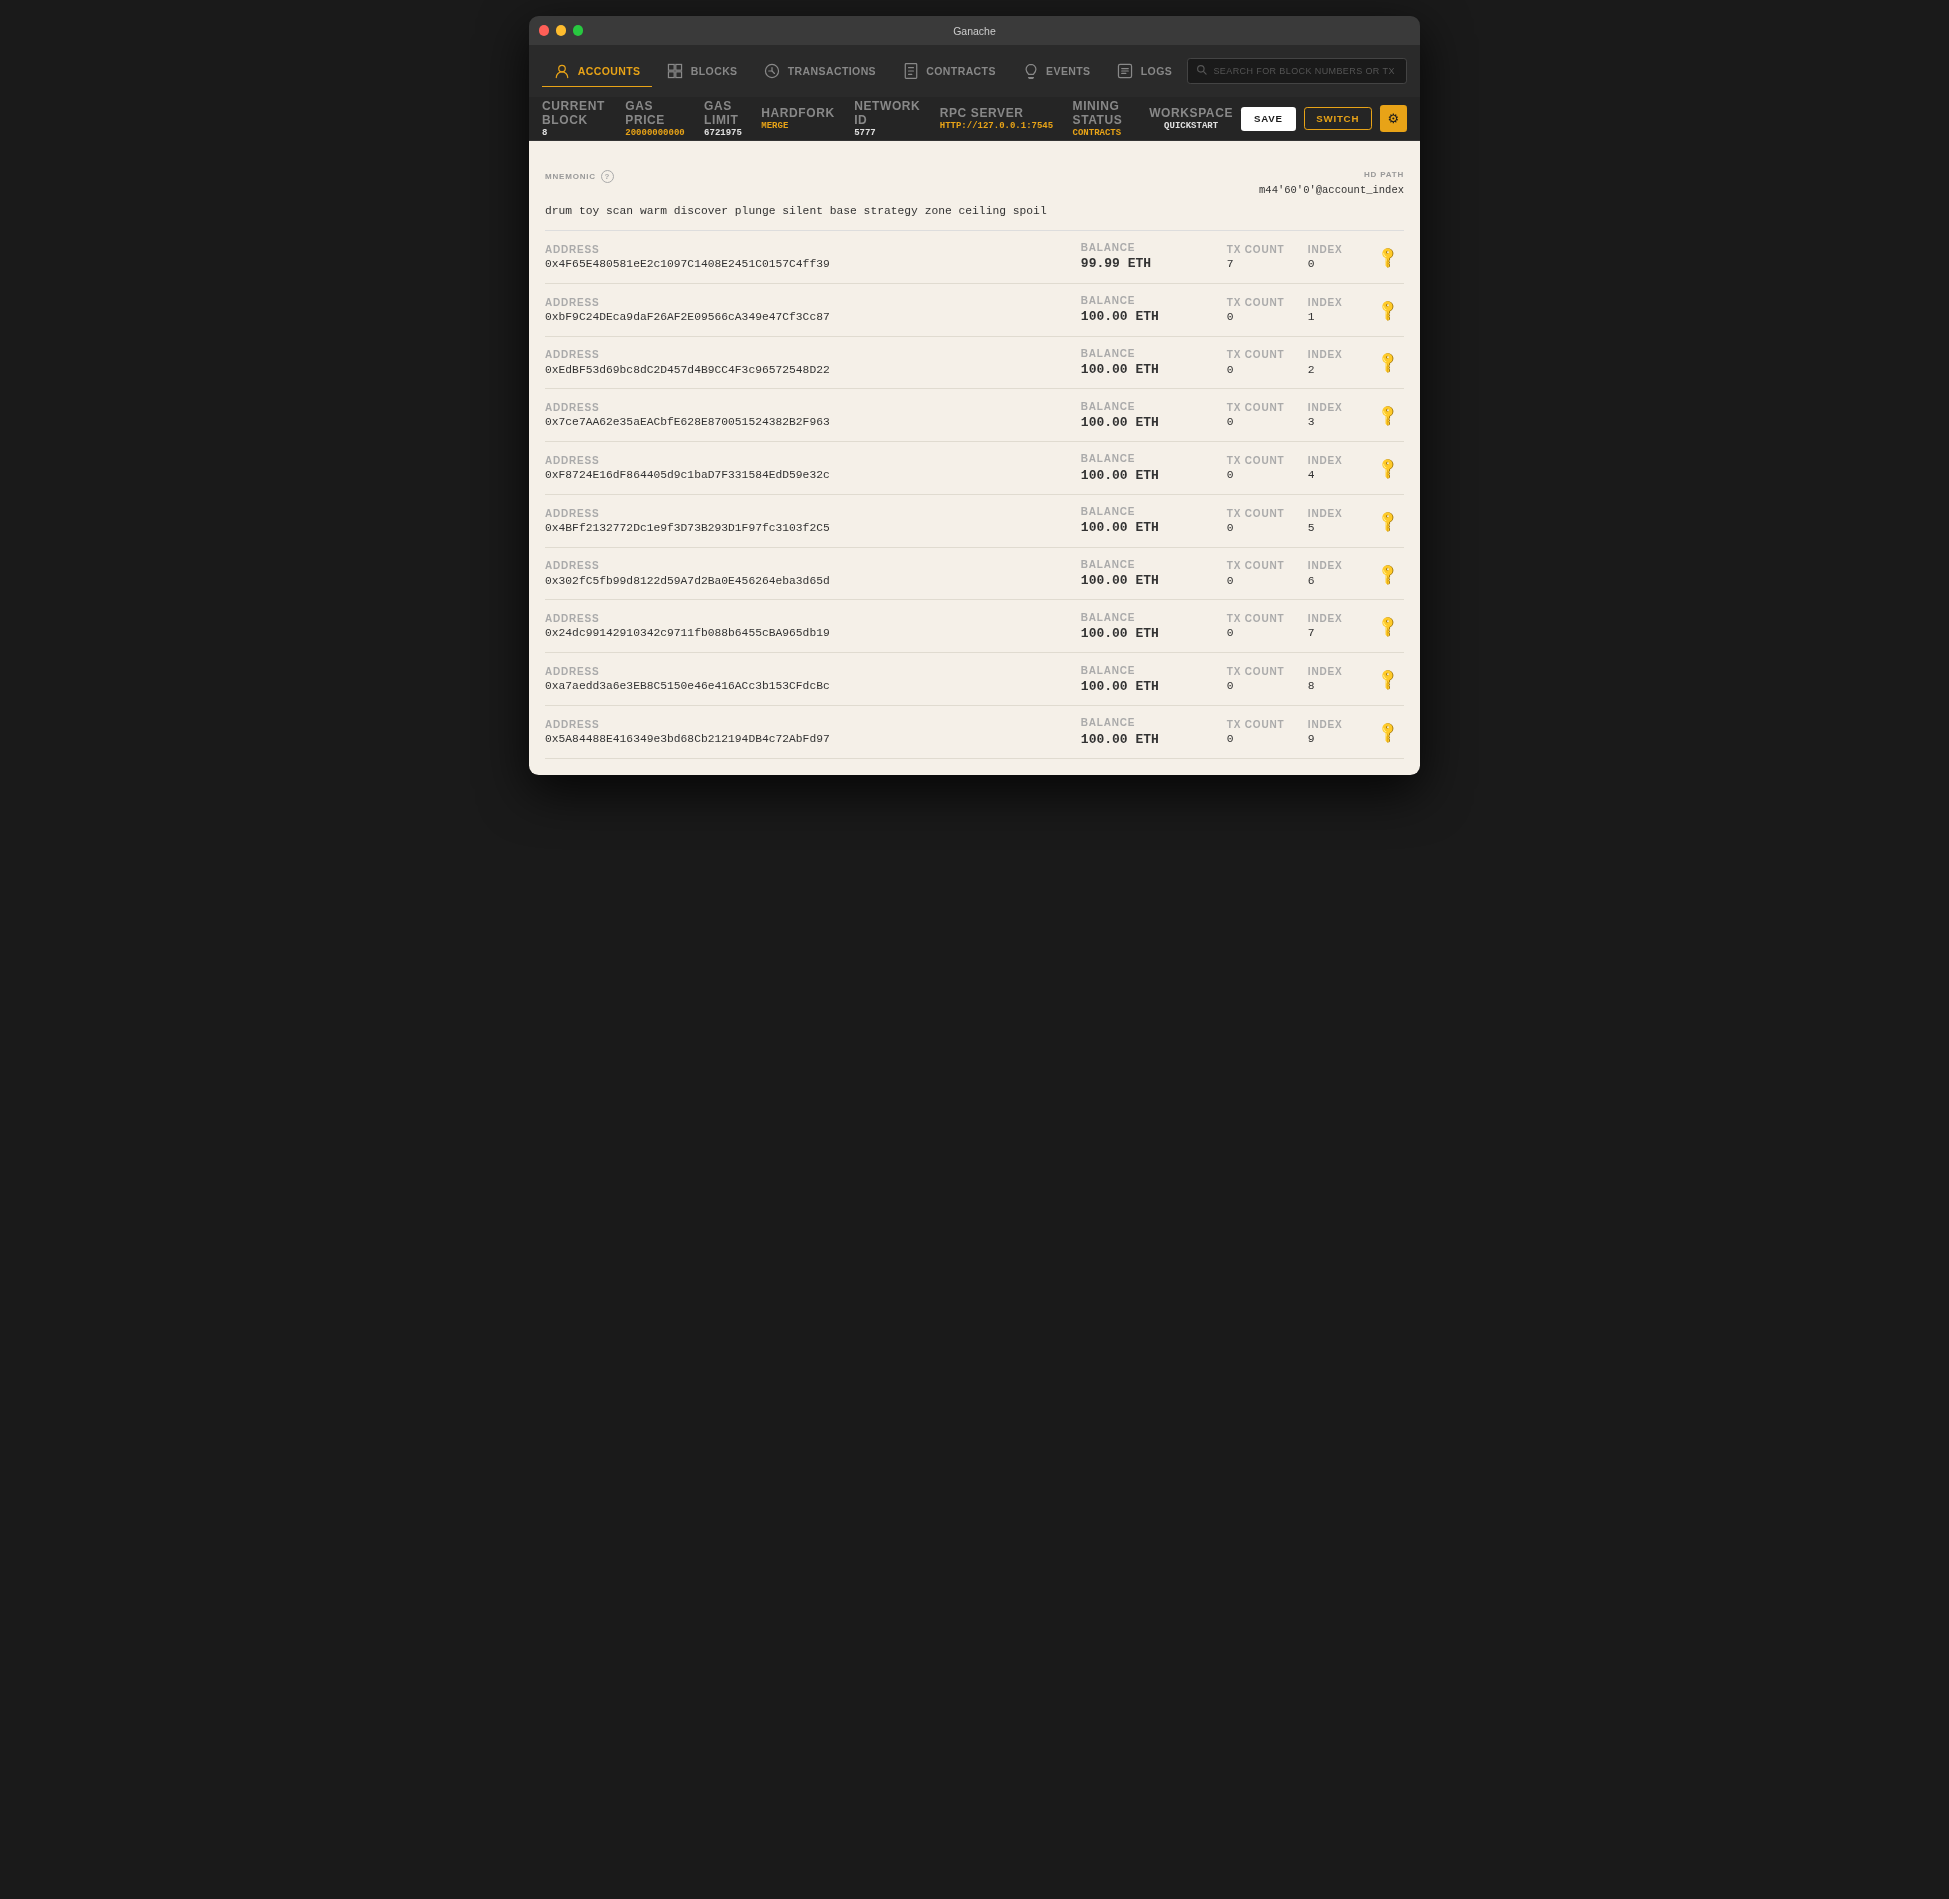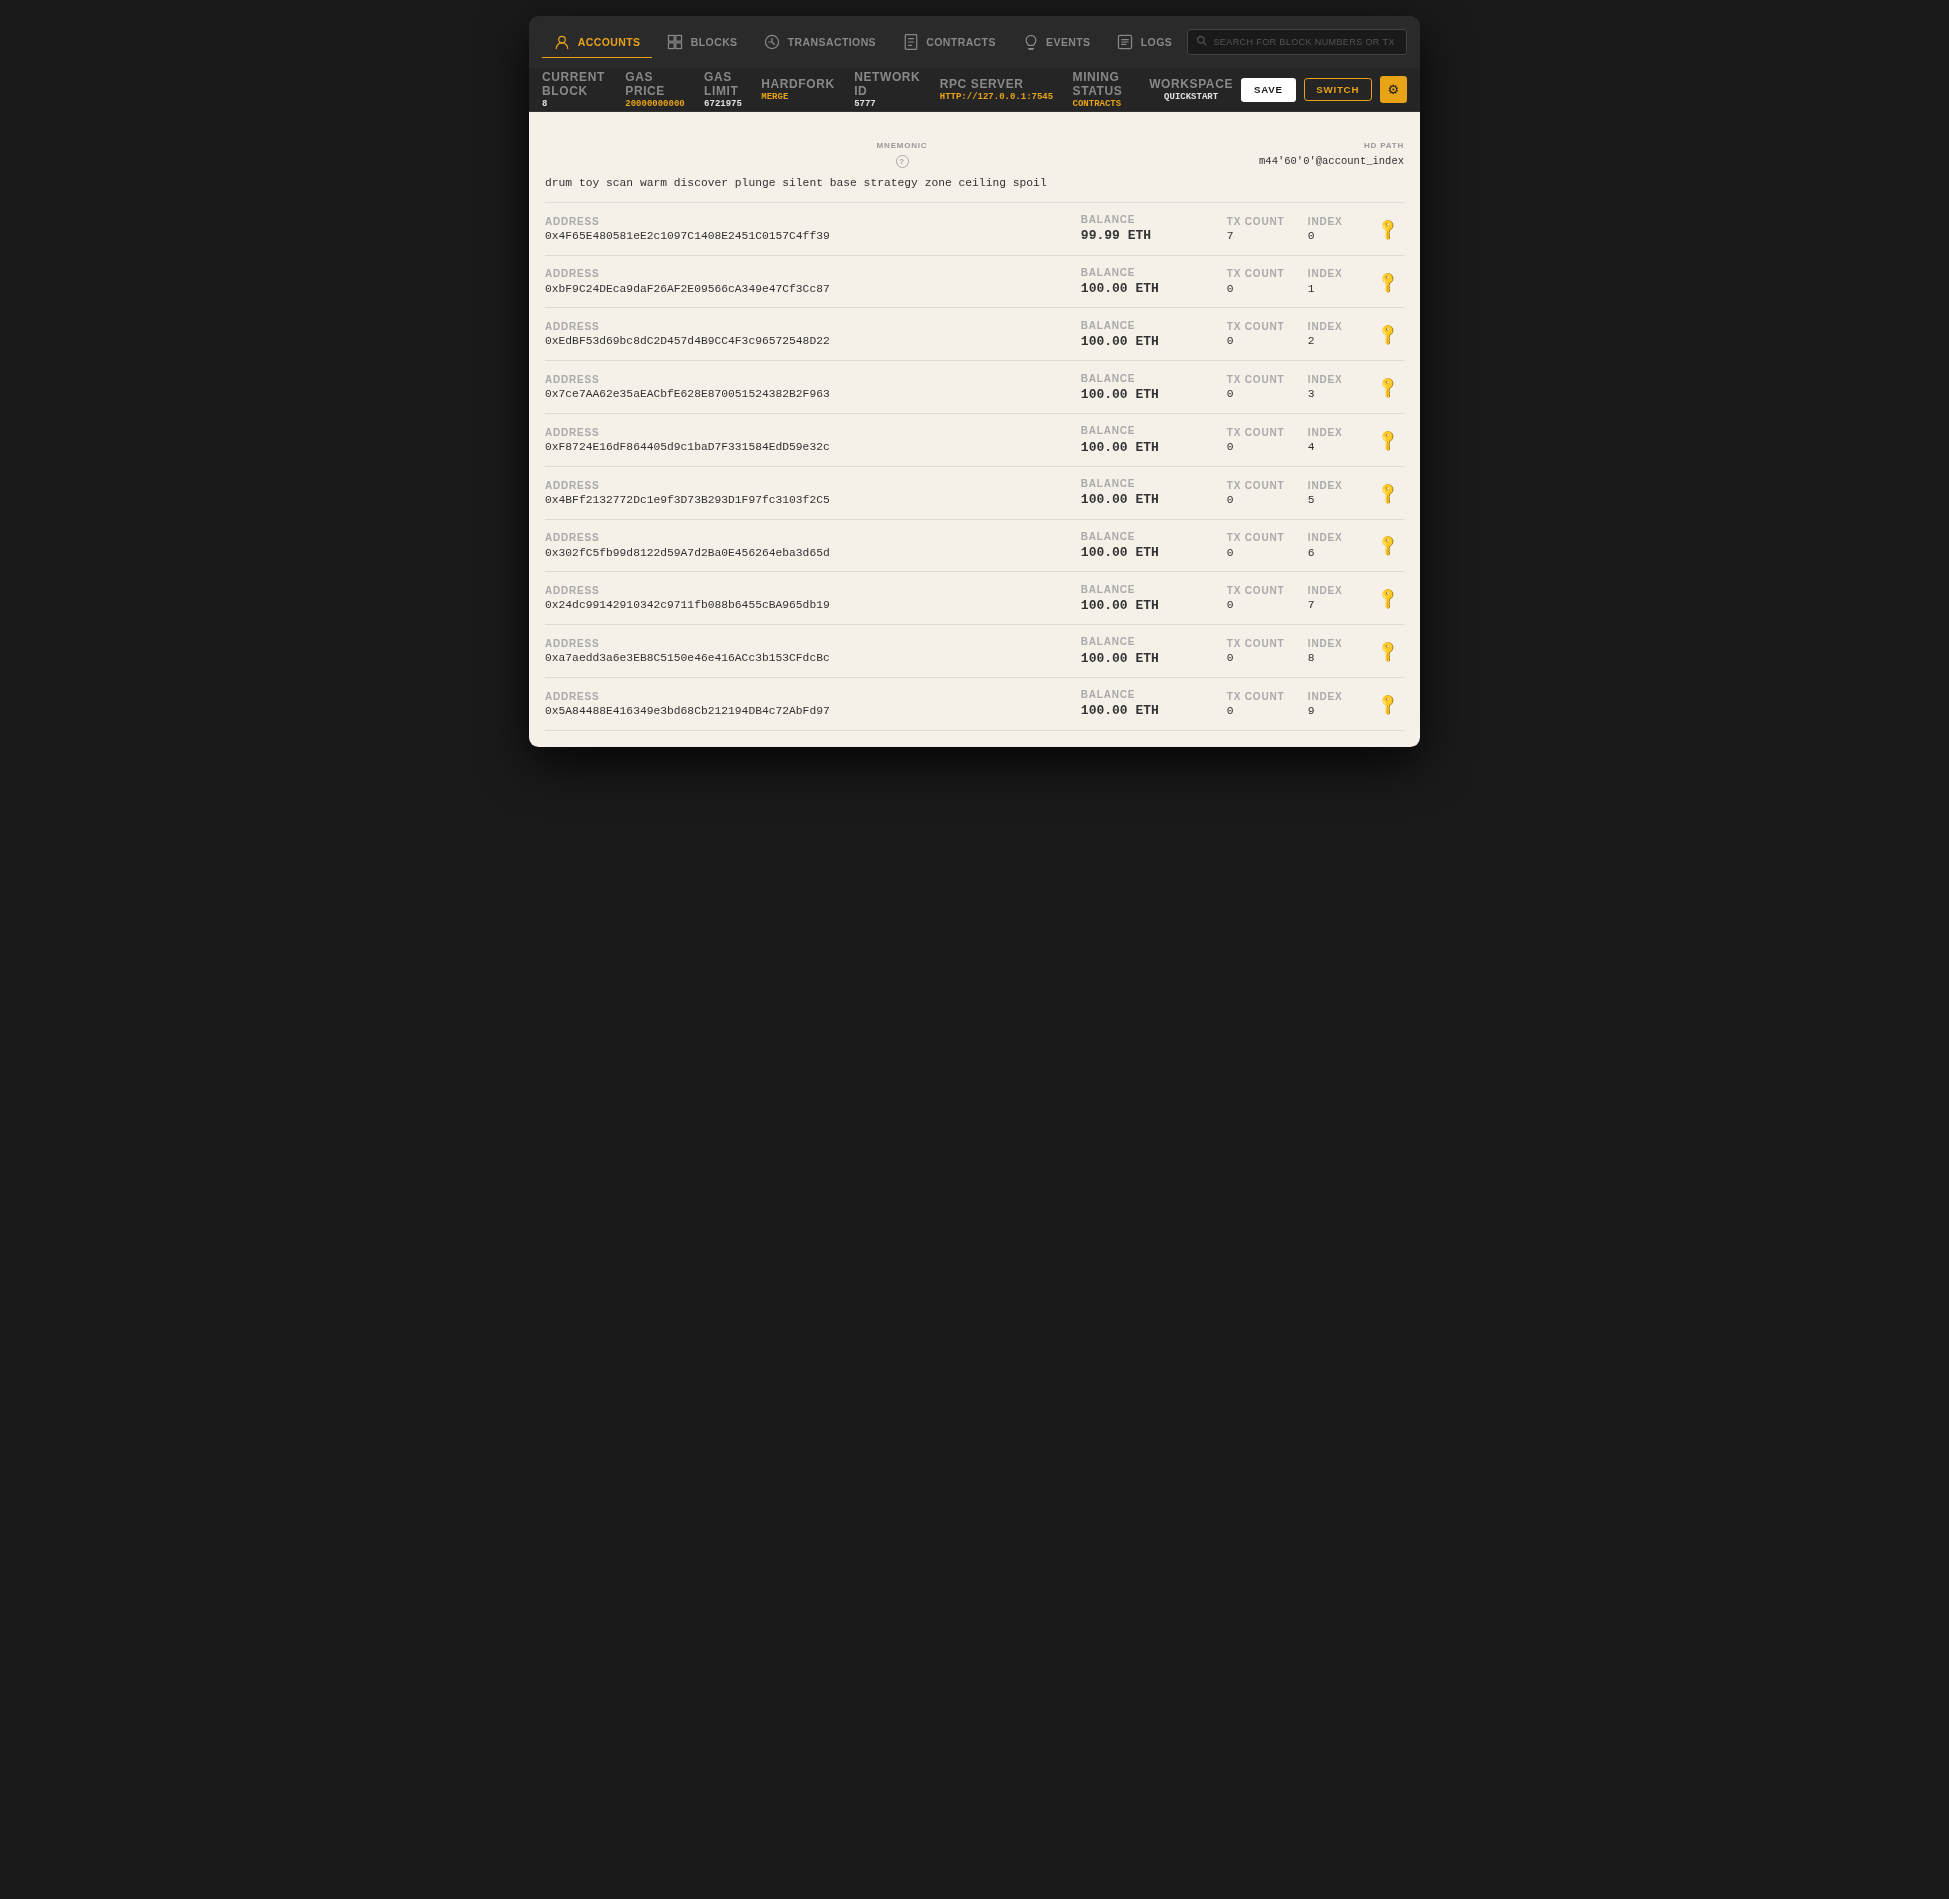--- a/index.html
+++ b/index.html
@@ -199,22 +199,21 @@
     .mnemonic-left { flex: 1; }
     .mnemonic-label {
       color: #999;
       font-size: 8px;
       font-weight: 700;
       letter-spacing: 0.8px;
       text-transform: uppercase;
       display: flex;
       align-items: center;
       gap: 4.9px;
-      margin-bottom: 9px;
-      flex-direction: column;
+      margin-bottom: 22px;
     }
     .mnemonic-help {
       width: 13px;
       height: 13px;
       border-radius: 50%;
       border: 0.8px solid #aaa;
       color: #aaa;
       font-size: 8px;
       display: flex;
       align-items: center;
@@ -288,20 +287,28 @@
       cursor: pointer;
       padding: 0 6.5px;
       transform: rotate(-45deg);
     }
   </style>
 </head>
 <body>
 
 <div class="app-window">
 
+  <div class="titlebar">
+    <div class="titlebar-controls">
+      <button class="titlebar-btn close"></button>
+      <button class="titlebar-btn minimize"></button>
+      <button class="titlebar-btn maximize"></button>
+    </div>
+    <span class="titlebar-title">Ganache</span>
+  </div>
 
   <div class="navbar">
 
     <div class="nav-item active">
       <span class="nav-icon">
         <svg width="18" height="18" viewBox="0 0 22 22">
           <circle cx="11" cy="8" r="4" stroke-width="1.5"></circle>
           <path d="M4 19c0-3.866 3.134-7 7-7h0c3.866 0 7 3.134 7 7" stroke-width="1.5" stroke-linecap="round"></path>
         </svg>
       </span>

